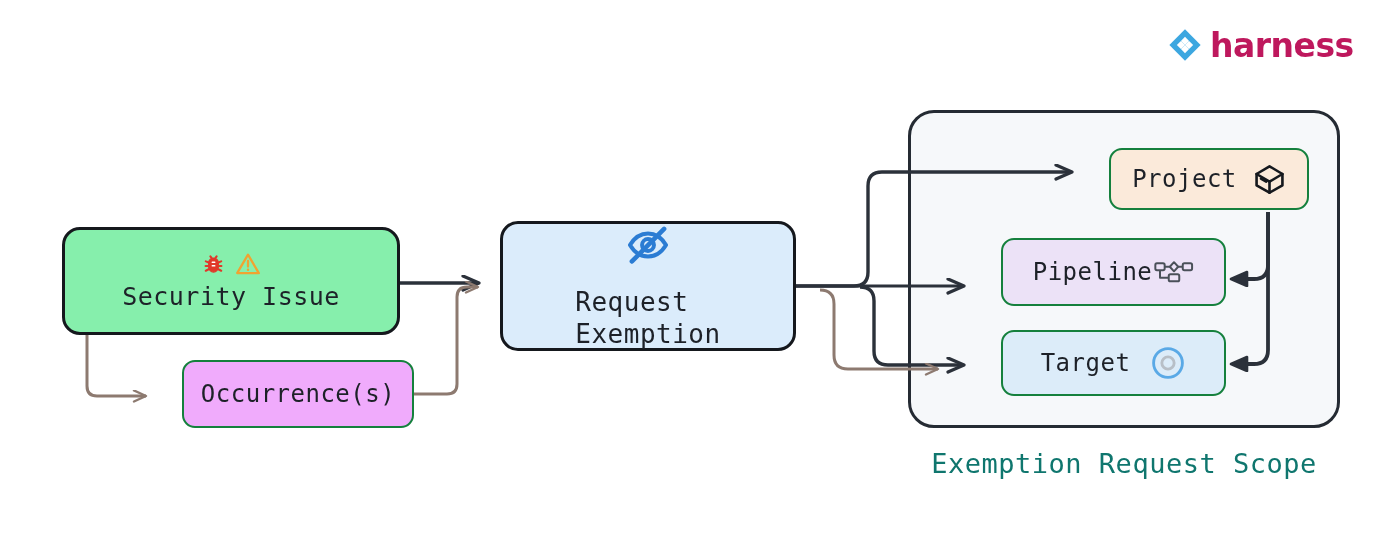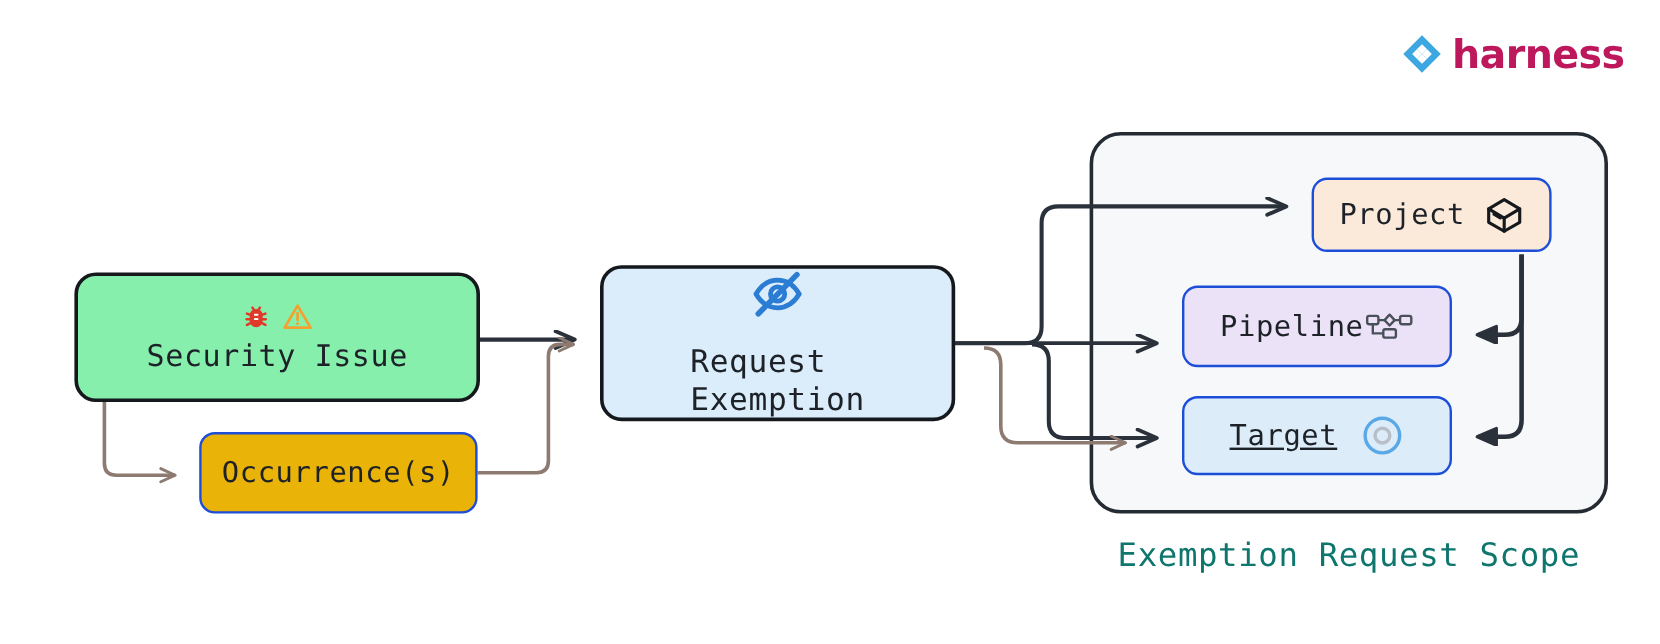--- a/index.html
+++ b/index.html
@@ -62,43 +62,42 @@
   #n-security .label{font-size:25px;letter-spacing:0.5px;}
 
   #n-request{
     left:500px;top:221px;width:296px;height:130px;
     background:#dbecfb;
     flex-direction:column;gap:18px;
   }
   #n-request .label{font-size:26px;letter-spacing:0.5px;text-align:left;}
 
   
-  .node.thin{border:2px solid #1d4ed8;border-radius:13px;}
+  .node.thin{border:2px solid #15803d;border-radius:13px;margin-left:16px;}
 
   #n-occurrence{
     left:166px;top:360px;width:232px;height:68px;
-    background:#eab308;
+    background:#f0abfc;
   }
   #n-occurrence .label{font-size:24px;letter-spacing:0.5px;}
 
   #n-project{
     left:1093px;top:148px;width:200px;height:62px;
     background:#fbeada;
     gap:16px;
   }
   #n-pipeline{
     left:985px;top:238px;width:225px;height:68px;
     background:#ece2f7;
     gap:2px;
   }
   #n-target{
     left:985px;top:330px;width:225px;height:66px;
     background:#dcecf9;
     gap:20px;
-    text-decoration:underline;
   }
   #n-project .label,#n-pipeline .label,#n-target .label{
     font-size:24px;letter-spacing:0.5px;
   }
   .ico{display:block;flex:none;}
 </style>
 </head>
 <body>
 
 <div id="stage">

